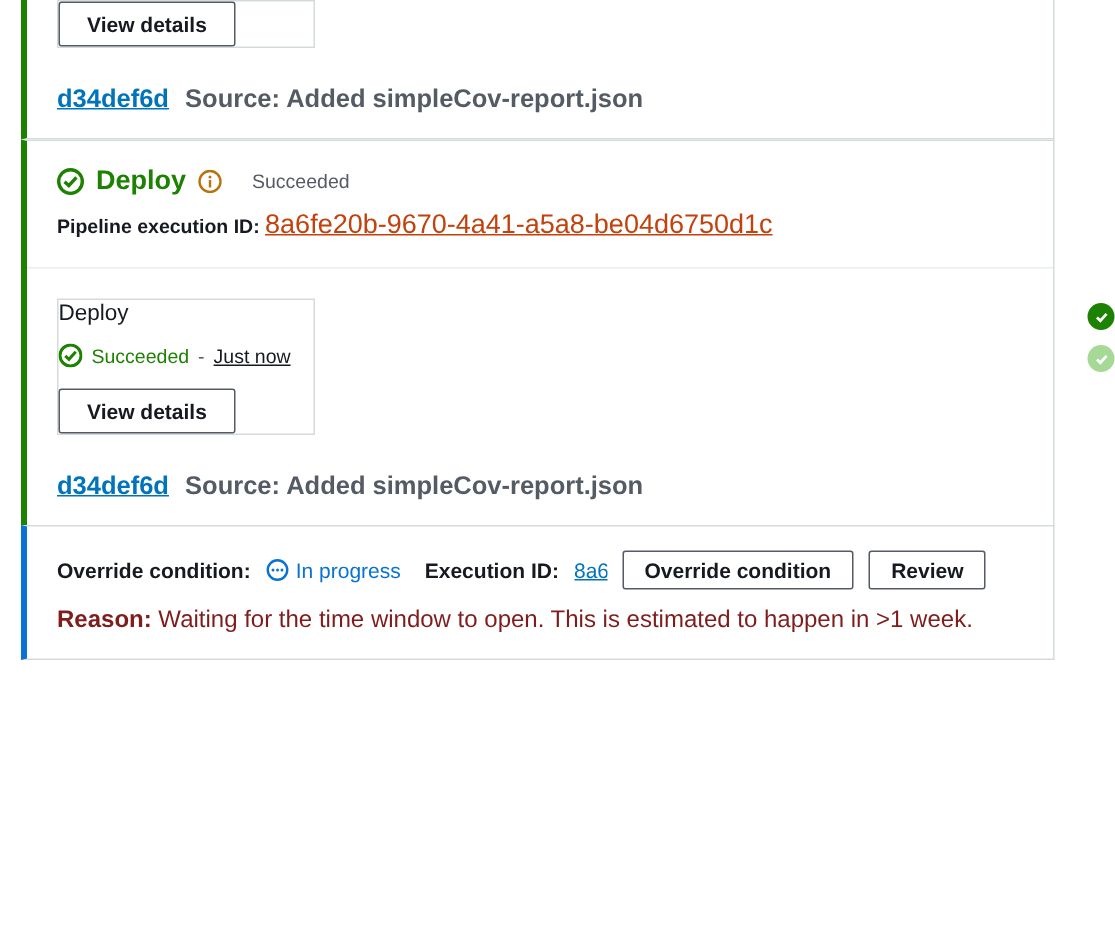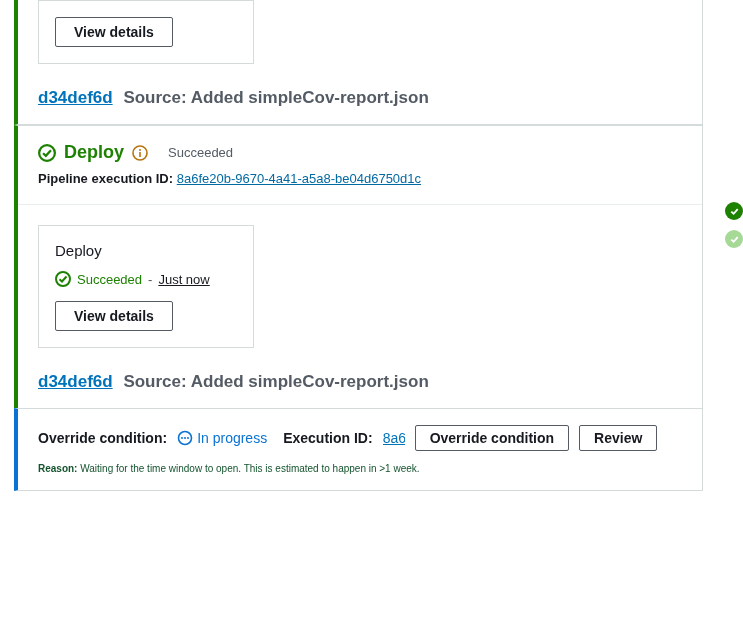--- a/index.html
+++ b/index.html
@@ -14,26 +14,25 @@
       border: 1px solid #d5dbdb;
       border-left: 4px solid #1d8102;
       margin-left: 14px;
       margin-right: 40px;
       background: #fff;
     }
     .stage-card.blue { border-left: 4px solid #0972d3; }
     .inner-pad { padding: 12px 20px; }
     .action-box {
       border: 1px solid #d5dbdb;
-      padding: 16px;
-      width: 216px;
+      width: 172px;
       background: #fff;
     }
     .action-box .title { font-size: 15px; color: #16191f; margin-bottom: 4px; }
-    a.link { color: #0369a1; text-decoration: underline; cursor: pointer; font-size: 13px; }
+    a.link { color: #c2410c; text-decoration: underline; cursor: pointer; font-size: 18px; }
     .ext-icon {
       display: inline-block;
       width: 12px; height: 12px;
       vertical-align: -1px;
       margin-left: 4px;
     }
     .status-line { margin-top: 12px; font-size: 13px; display: flex; align-items: center; gap: 6px; }
     .succ-text { color: #1d8102; }
     .dash { color: #555; }
     .time-link { color: #16191f; text-decoration: underline; cursor: pointer; }
@@ -60,21 +59,21 @@
     .stage-name { font-size: 18px; font-weight: 700; color: #1d8102; }
     .info-icon {
       width: 16px; height: 16px; display: inline-flex; align-items: center; justify-content: center;
     }
     .succeeded-label { color: #545b64; font-size: 13px; margin-left: 12px; }
     .pipeline-exec { padding: 4px 20px 18px; font-size: 13px; }
     .pipeline-exec .lbl { font-weight: 700; color: #16191f; }
     .cond-row { padding: 16px 20px 8px; font-size: 14px; display: flex; align-items: center; gap: 10px; flex-wrap: nowrap; }
     .cond-label { font-weight: 700; color: #16191f; }
     .inprogress { color: #0972d3; display: inline-flex; align-items: center; gap: 4px; }
-    .reason-row { padding: 4px 20px 16px; font-size: 10px; color: #14532d; }
+    .reason-row { padding: 4px 20px 16px; font-size: 16px; color: #7f1d1d; }
     .reason-row .lbl { font-weight: 700; }
     .side-badges { position: absolute; right: 0; top: 202px; }
     .badge { width: 18px; height: 18px; border-radius: 50%; margin-bottom: 10px; display: flex; align-items: center; justify-content: center; }
     .badge.green { background: #1d8102; }
     .badge.lightgreen { background: #a6d996; }
     .exec-id-clip { color: #0073bb; text-decoration: underline; cursor: pointer; white-space: nowrap; overflow: hidden; width: 22px; display: inline-block; }
     .container { position: relative; padding-top: 0; }
     svg { display: block; }
   </style>
 </head>

